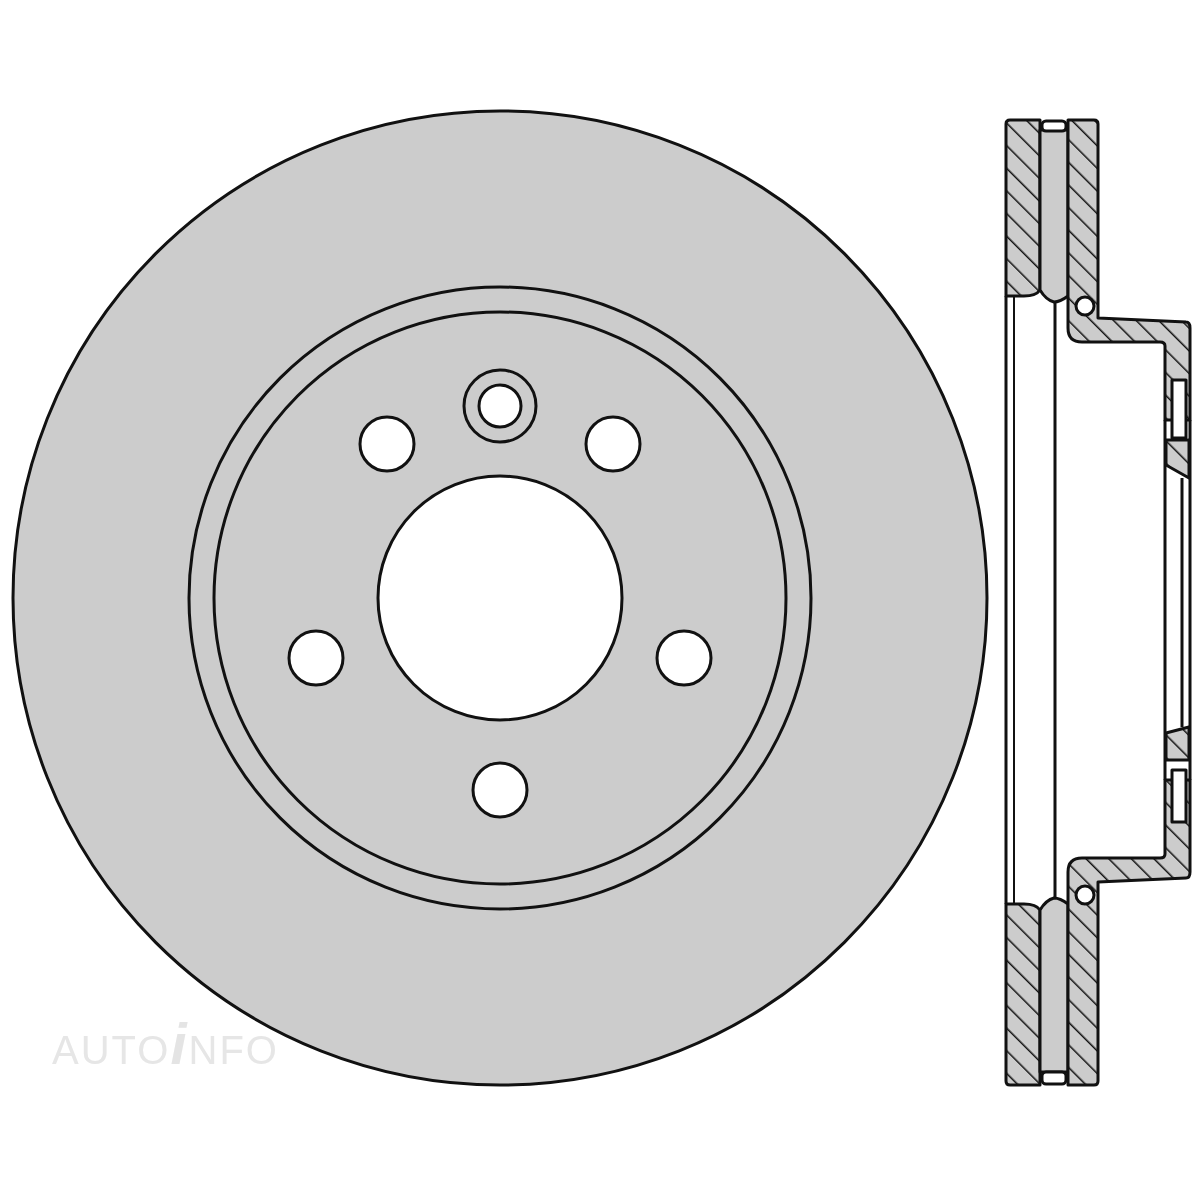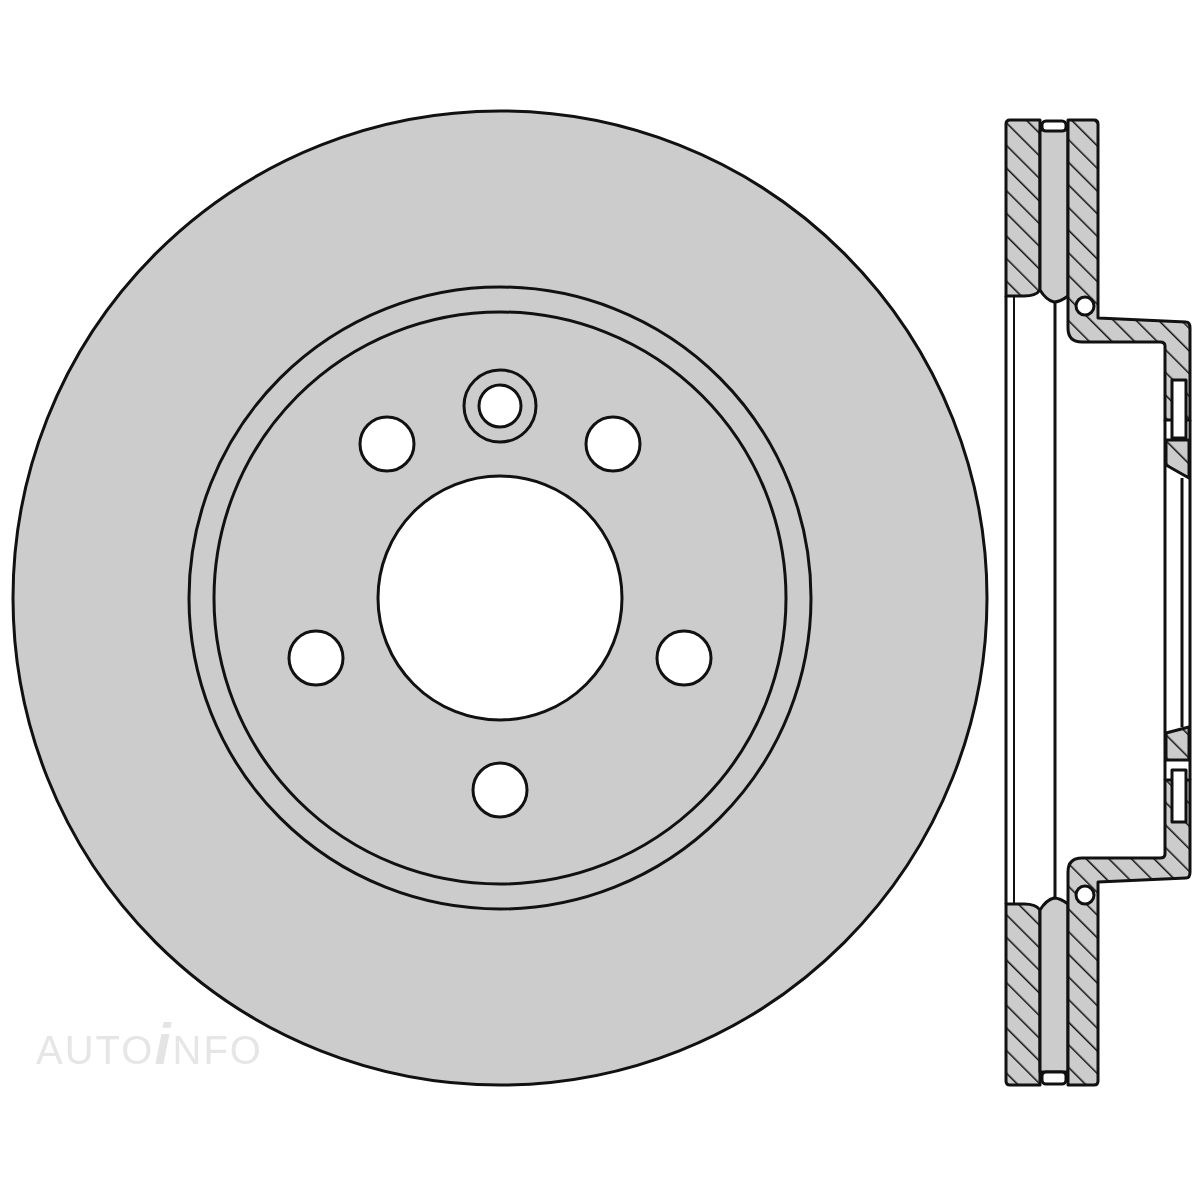--- a/index.html
+++ b/index.html
@@ -1,19 +1,19 @@
 <!DOCTYPE html>
 <html><head>
 <meta charset="utf-8">
 <style>
   html, body { margin: 0; padding: 0; background: #ffffff; }
   body { width: 1200px; height: 1200px; position: relative; overflow: hidden;
          font-family: "Liberation Sans", sans-serif; }
   #stage { position: absolute; left: 0; top: 0; width: 1200px; height: 1200px; }
-  .watermark { position: absolute; left: 36px; top: 1010px; font-size: 40px; letter-spacing: 2px;
+  .watermark { position: absolute; left: 52px; top: 1010px; font-size: 40px; letter-spacing: 2px;
                color: #e6e6e6; font-family: "Liberation Sans", sans-serif; }
   .watermark .i { font-style: italic; font-weight: bold; font-size: 58px; color: #e4e4e4; }
 </style>
 </head>
 <body>
 
 <svg id="stage" viewBox="0 0 1200 1200" xmlns="http://www.w3.org/2000/svg">
   <defs>
     <pattern id="hatch" patternUnits="userSpaceOnUse" width="16" height="16" patternTransform="rotate(-45)">
       <rect width="16" height="16" fill="#cccccc"></rect>

